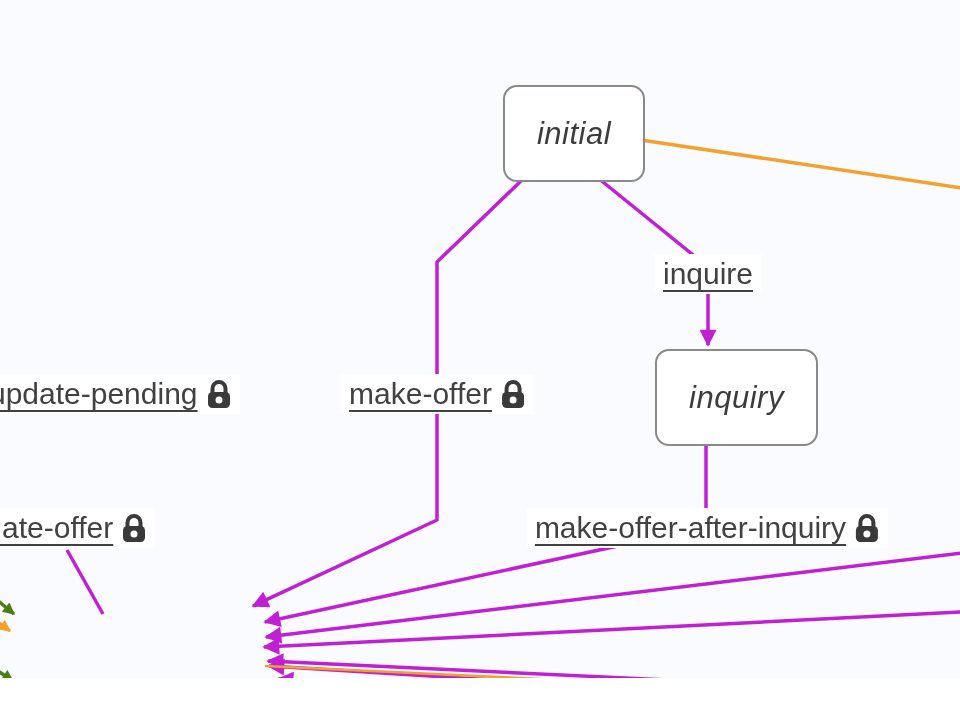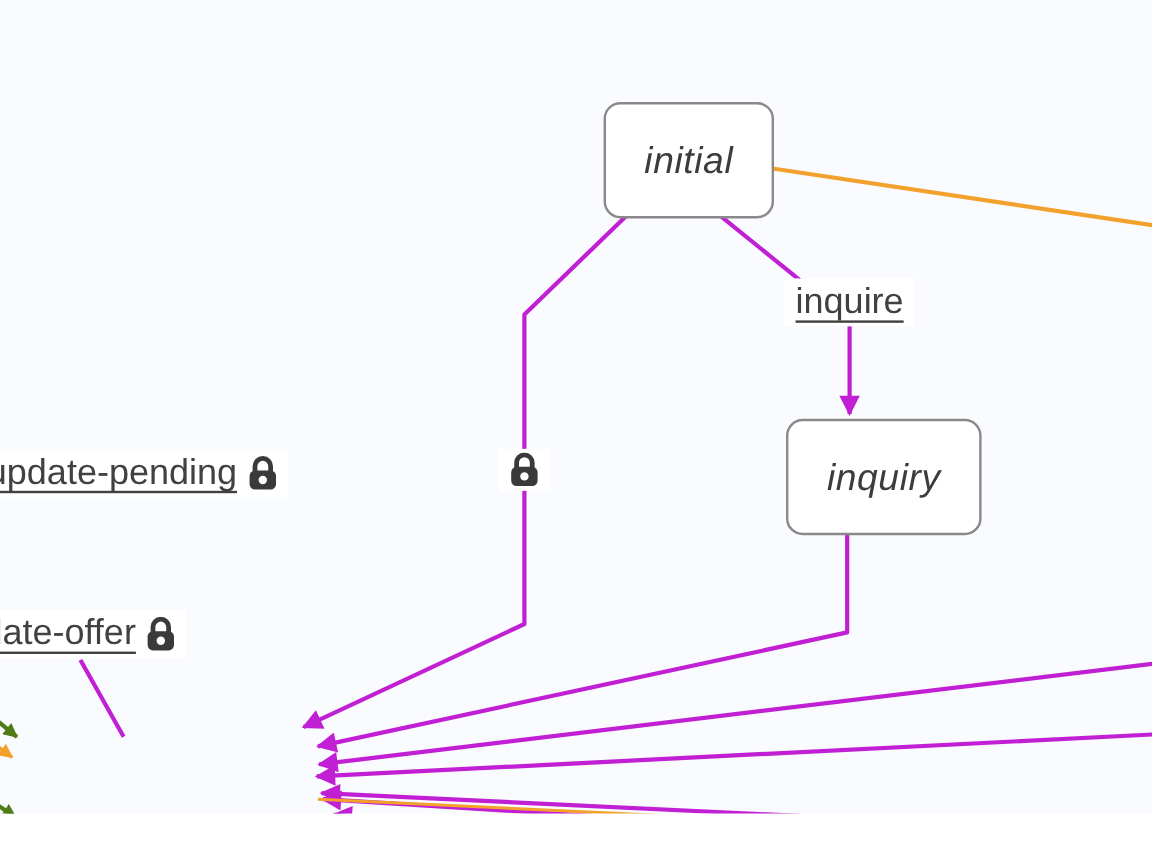--- a/index.html
+++ b/index.html
@@ -64,41 +64,50 @@
       <polyline points="-8,667 13,681" fill="none" stroke="#4e7c15" stroke-width="3.5" stroke-linejoin="round" marker-end="url(#arrow-green)"></polyline>
     </svg>
 
   <div class="node" style="left: 503px; top: 85px; width: 138px; height: 93px;">
     <span>initial</span>
   </div>
   <div class="node" style="left: 627px; top: 349px; width: 159px; height: 93px; margin-left: 28px;">
     <span>inquiry</span>
   </div>
 
-  <div class="edge-label centered" style="left: 708px; top: 232px;">
+  <div class="edge-label centered" style="left: 708px; top: 254px;">
     <span class="txt">inquire</span>
 
   </div>
   <div class="edge-label" style="left: -20px; top: 374px;">
     <span class="txt">update-pending</span>
     <svg class="lock" width="24" height="29" viewBox="0 0 24 29" style="display: block;">
         <path d="M5.5 13 V8.5 a6.5 6.5 0 0 1 13 0 V13" fill="none" stroke="#3a3a3a" stroke-width="4"></path>
         <rect x="1" y="12" width="22" height="16" rx="4.5" fill="#3a3a3a"></rect>
         <circle cx="12" cy="20" r="3.5" fill="#ffffff"></circle>
       </svg>
   </div>
   <div class="edge-label centered" style="left: 437px; top: 374px;">
+    <span class="txt">make-offer</span>
     <svg class="lock" width="24" height="29" viewBox="0 0 24 29" style="display: block;">
         <path d="M5.5 13 V8.5 a6.5 6.5 0 0 1 13 0 V13" fill="none" stroke="#3a3a3a" stroke-width="4"></path>
         <rect x="1" y="12" width="22" height="16" rx="4.5" fill="#3a3a3a"></rect>
         <circle cx="12" cy="20" r="3.5" fill="#ffffff"></circle>
       </svg>
   </div>
   <div class="edge-label" style="left: -57px; top: 508px;">
     <span class="txt">update-offer</span>
     <svg class="lock" width="24" height="29" viewBox="0 0 24 29" style="display: block;">
         <path d="M5.5 13 V8.5 a6.5 6.5 0 0 1 13 0 V13" fill="none" stroke="#3a3a3a" stroke-width="4"></path>
         <rect x="1" y="12" width="22" height="16" rx="4.5" fill="#3a3a3a"></rect>
         <circle cx="12" cy="20" r="3.5" fill="#ffffff"></circle>
       </svg>
   </div>
+  <div class="edge-label centered" style="left: 707px; top: 508px;">
+    <span class="txt">make-offer-after-inquiry</span>
+    <svg class="lock" width="24" height="29" viewBox="0 0 24 29" style="display: block;">
+        <path d="M5.5 13 V8.5 a6.5 6.5 0 0 1 13 0 V13" fill="none" stroke="#3a3a3a" stroke-width="4"></path>
+        <rect x="1" y="12" width="22" height="16" rx="4.5" fill="#3a3a3a"></rect>
+        <circle cx="12" cy="20" r="3.5" fill="#ffffff"></circle>
+      </svg>
+  </div>
 
 </div>
 
 </body></html>

